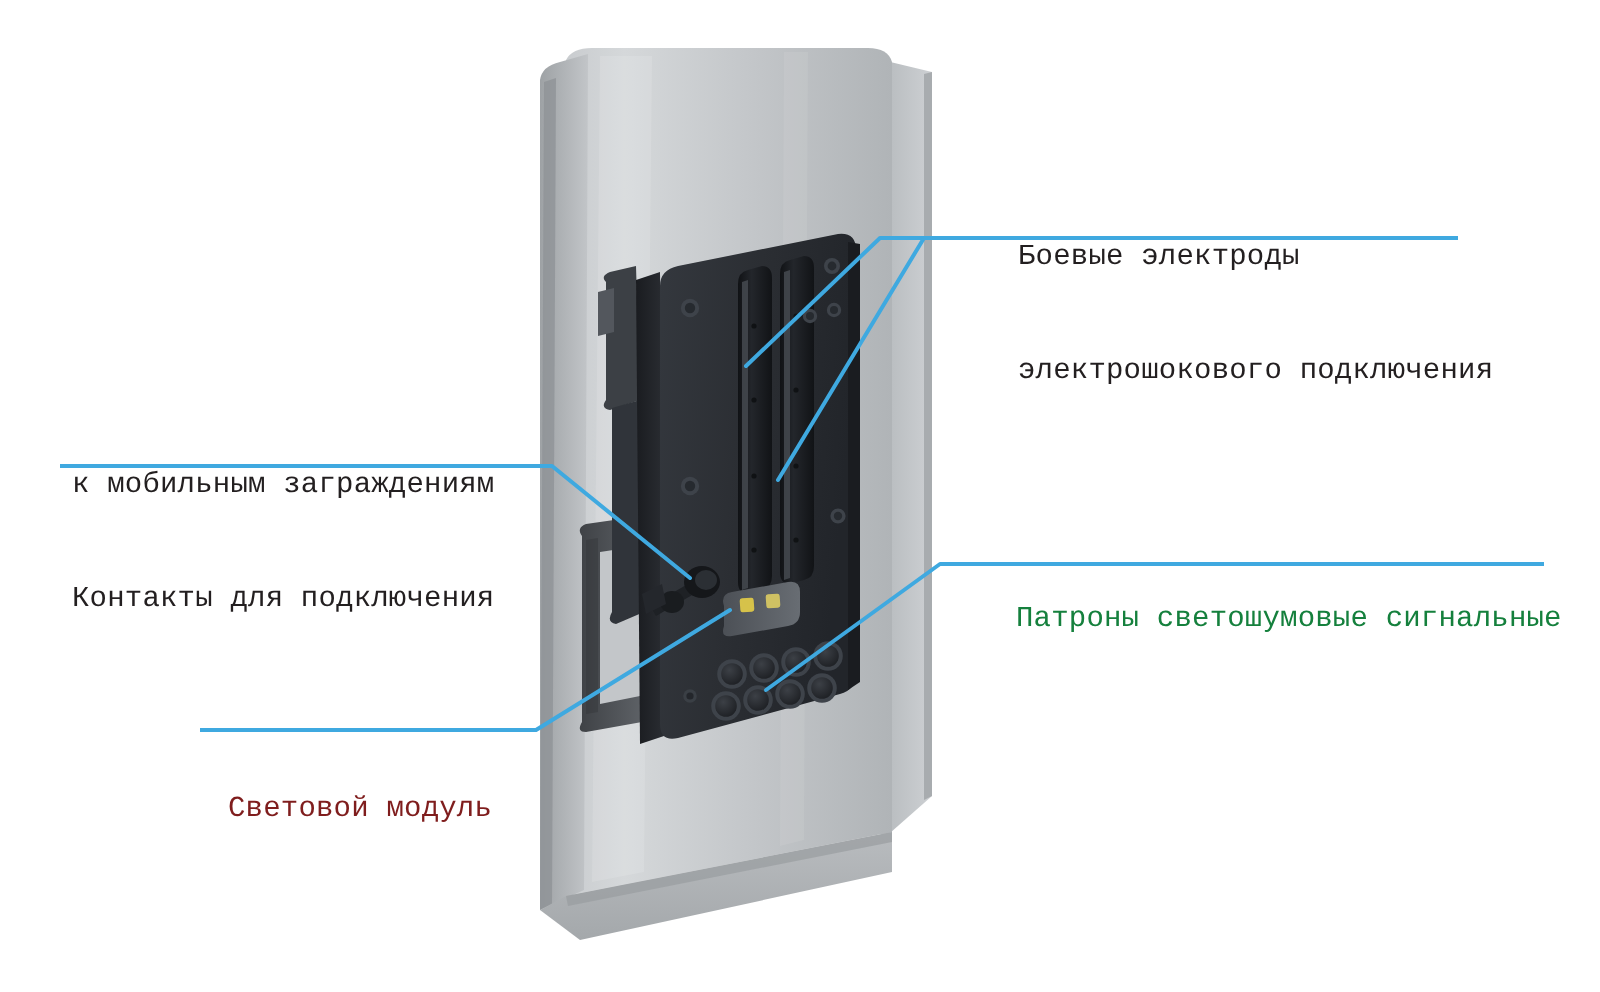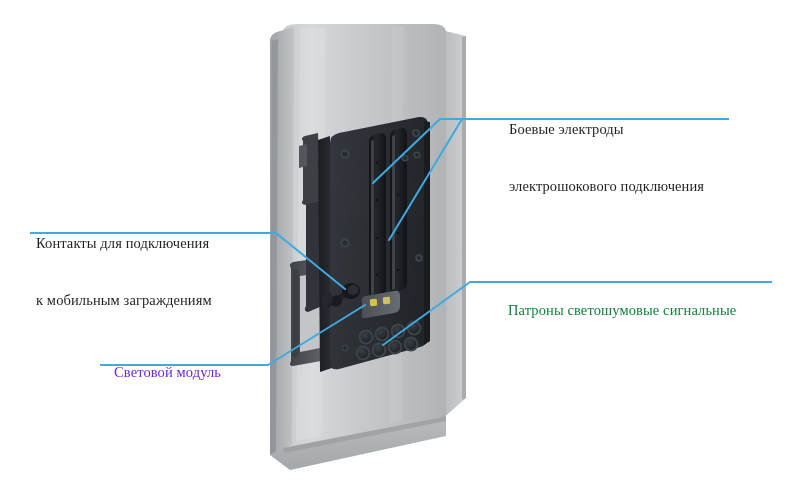--- a/index.html
+++ b/index.html
@@ -6,21 +6,21 @@
     margin: 0;
     padding: 0;
     background: #ffffff;
   }
   #stage {
     position: relative;
     width: 800px;
     height: 496px;
     background: #ffffff;
     overflow: hidden;
-    font-family: Liberation Serif, serif;
+    font-family: Liberation Mono, monospace;
   }
 
   
   .callout {
     position: absolute;
     color: #231f20;
     font-size: 14.5px;
     line-height: 19px;
     white-space: pre;
     letter-spacing: 0.1px;
@@ -245,28 +245,28 @@
       </g>
   </svg>
 
   <div class="callout" style="left: 509px; top: 82px; color: rgb(35, 31, 32);">
     <span class="ln">Боевые электроды</span>
     <span class="ln">электрошокового подключения</span>
   </div>
   <div class="rule" style="left: 501px; top: 118px; width: 228px; background: rgb(63, 169, 224);"></div>
 
   <div class="callout" style="left: 36px; top: 196px; color: rgb(35, 31, 32);">
+    <span class="ln">к мобильным заграждениям</span>
     <span class="ln">Контакты для подключения</span>
-    <span class="ln">к мобильным заграждениям</span>
   </div>
   <div class="rule" style="left: 30px; top: 232px; width: 222px; background: rgb(63, 169, 224);"></div>
 
   <div class="callout" style="left: 508px; top: 263px; color: #15803d;">
     <span class="ln">Патроны светошумовые сигнальные</span>
   </div>
   <div class="rule" style="left: 501px; top: 281px; width: 271px; background: rgb(63, 169, 224);"></div>
 
-  <div class="callout" style="left: 114px; top: 325px; color: #6d28d9;">
+  <div class="callout" style="left: 114px; top: 358px; color: #7f1d1d;">
     <span class="ln">Световой модуль</span>
   </div>
   <div class="rule" style="left: 100px; top: 364px; width: 148px; background: rgb(63, 169, 224);"></div>
 
 </div>
 
 </body></html>

